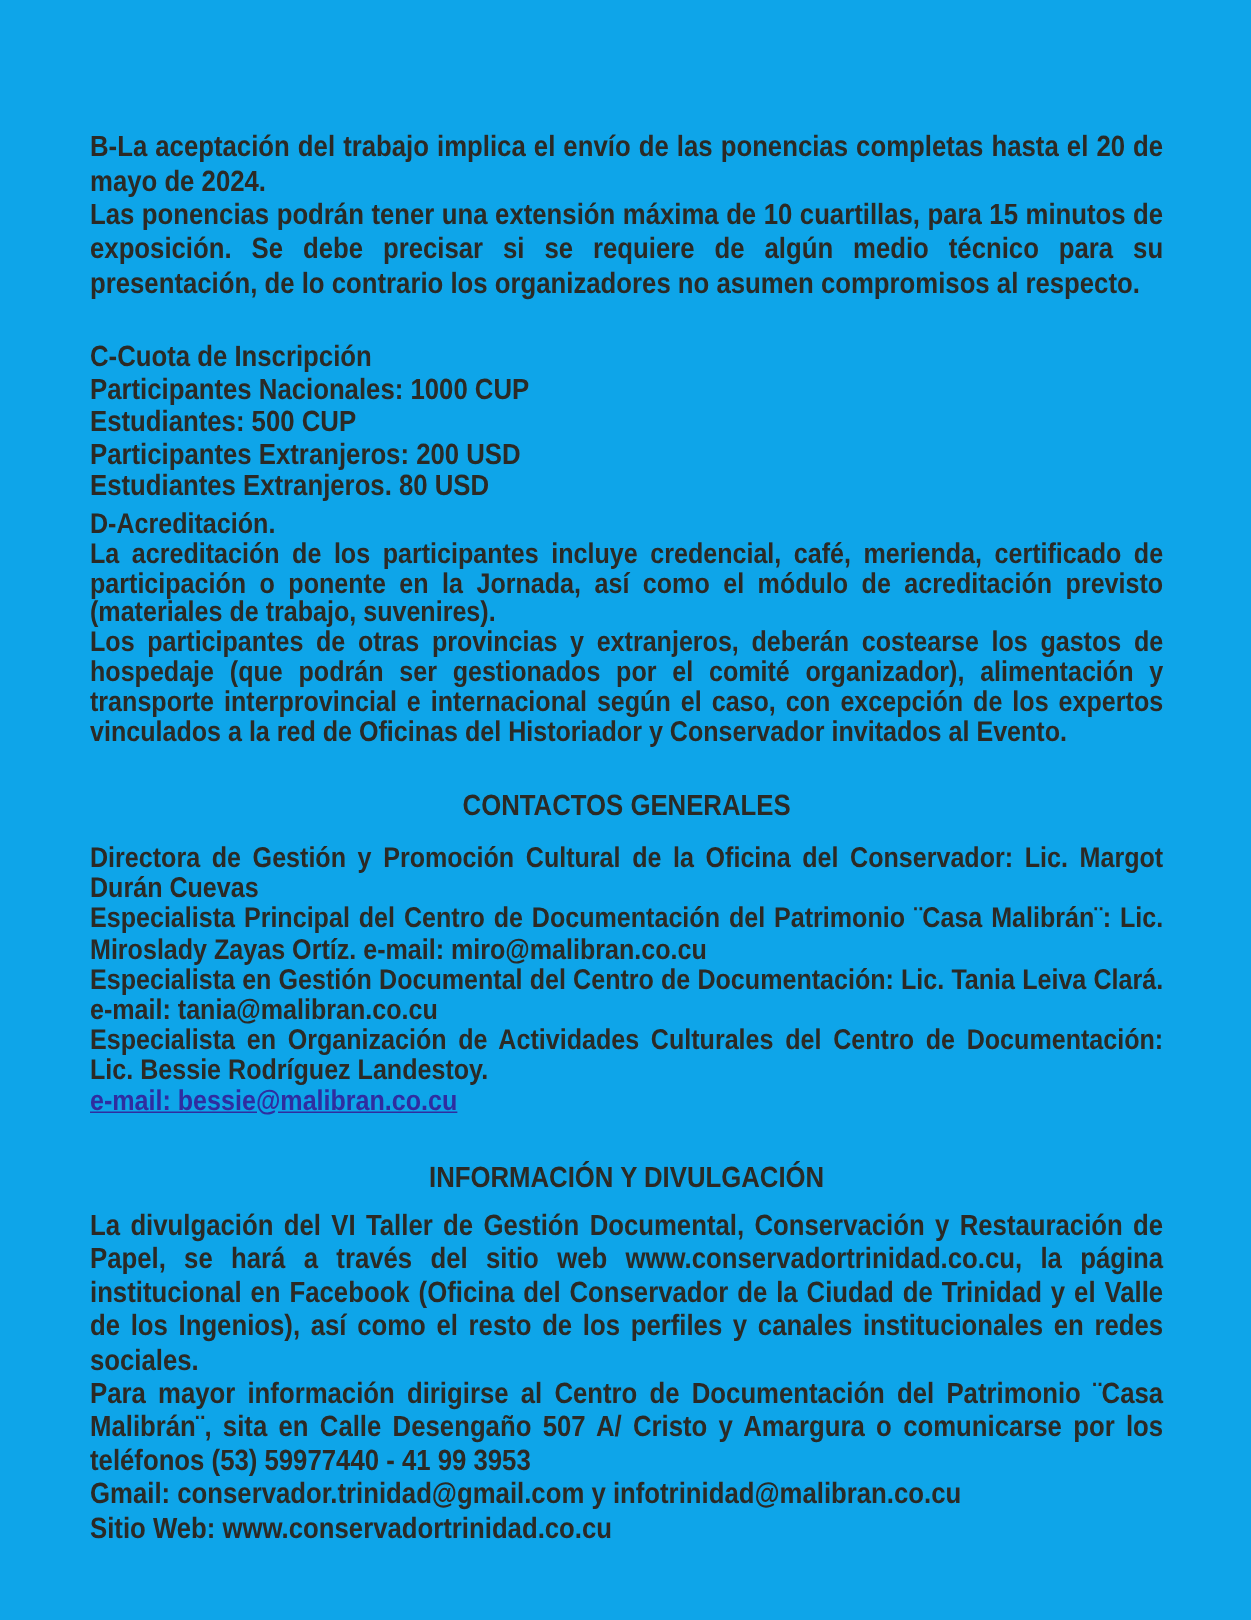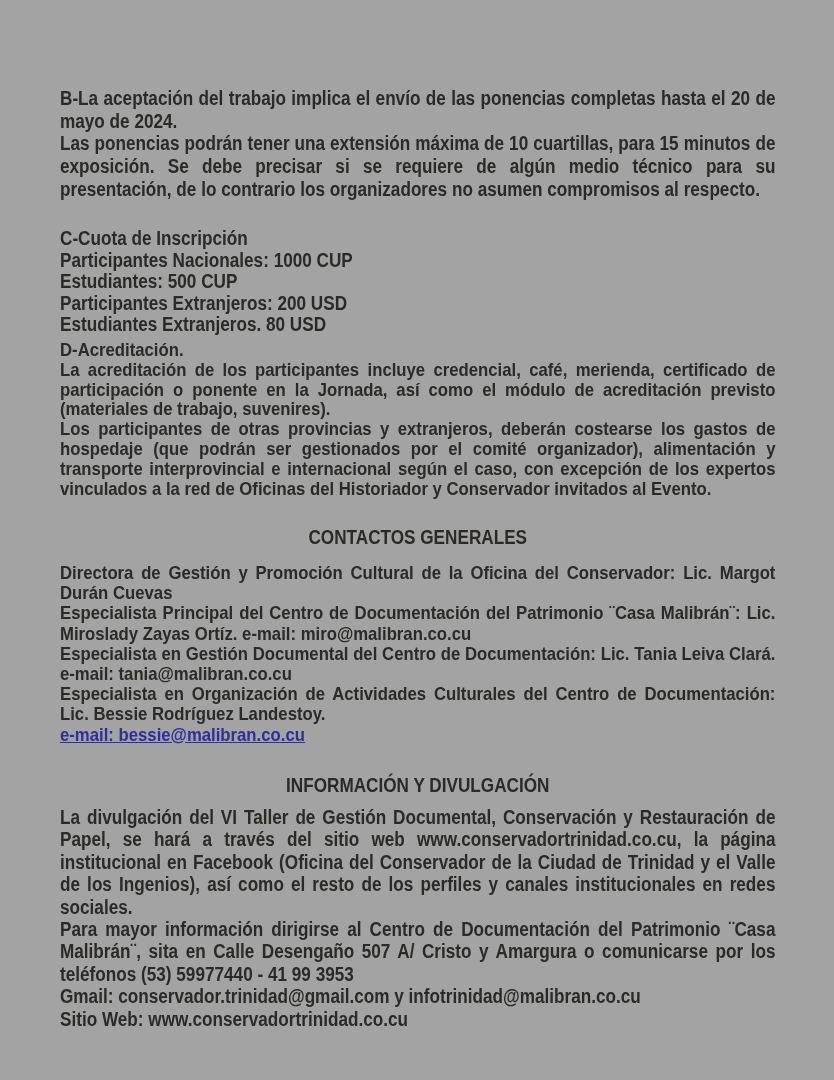--- a/index.html
+++ b/index.html
@@ -4,21 +4,21 @@
 <style>
   html, body { margin: 0; padding: 0; }
   body {
     width: 834px; height: 1080px;
     background: #fcca95;
     font-family: "Liberation Sans", sans-serif;
   }
   .page {
     position: relative;
     width: 834px; height: 1080px;
-    background: #a3a3a3;
+    background: #0ea5e9;
     color: #2b2a26;
     font-weight: bold;
     overflow: hidden;
   }
   
   .block {
     position: absolute;
     left: 60px;
     width: 813px;
     transform: scaleX(0.88);

